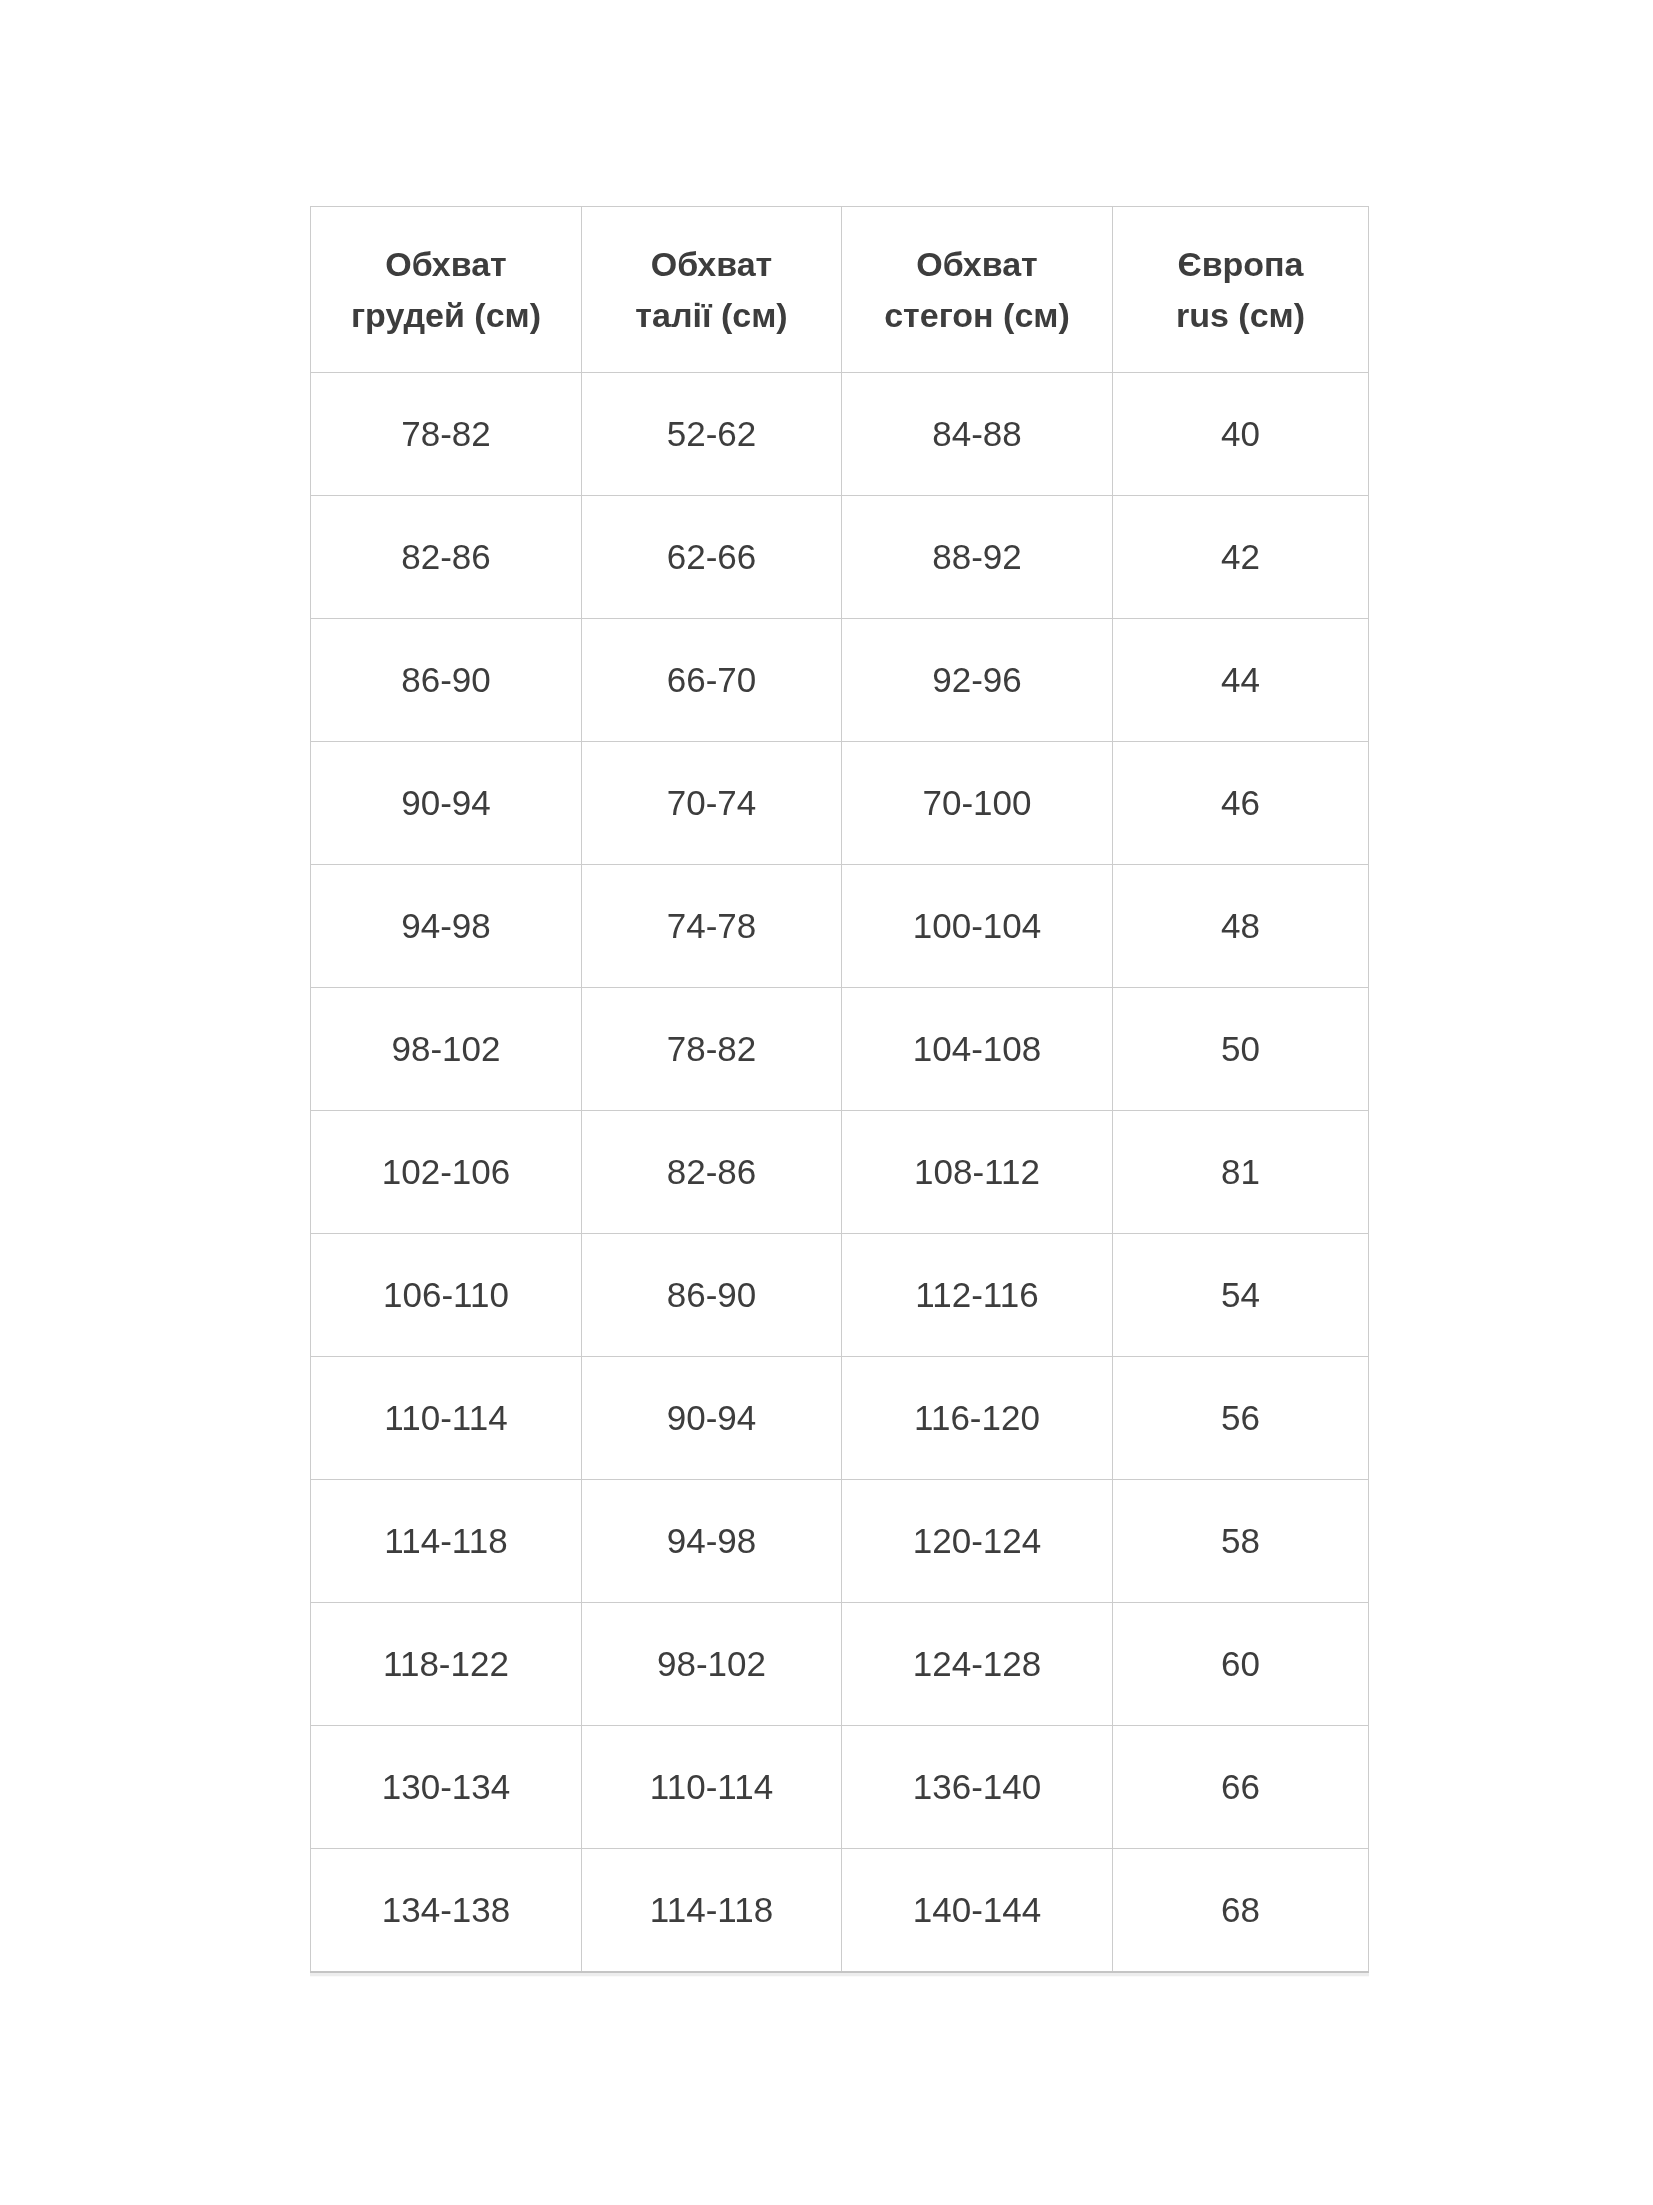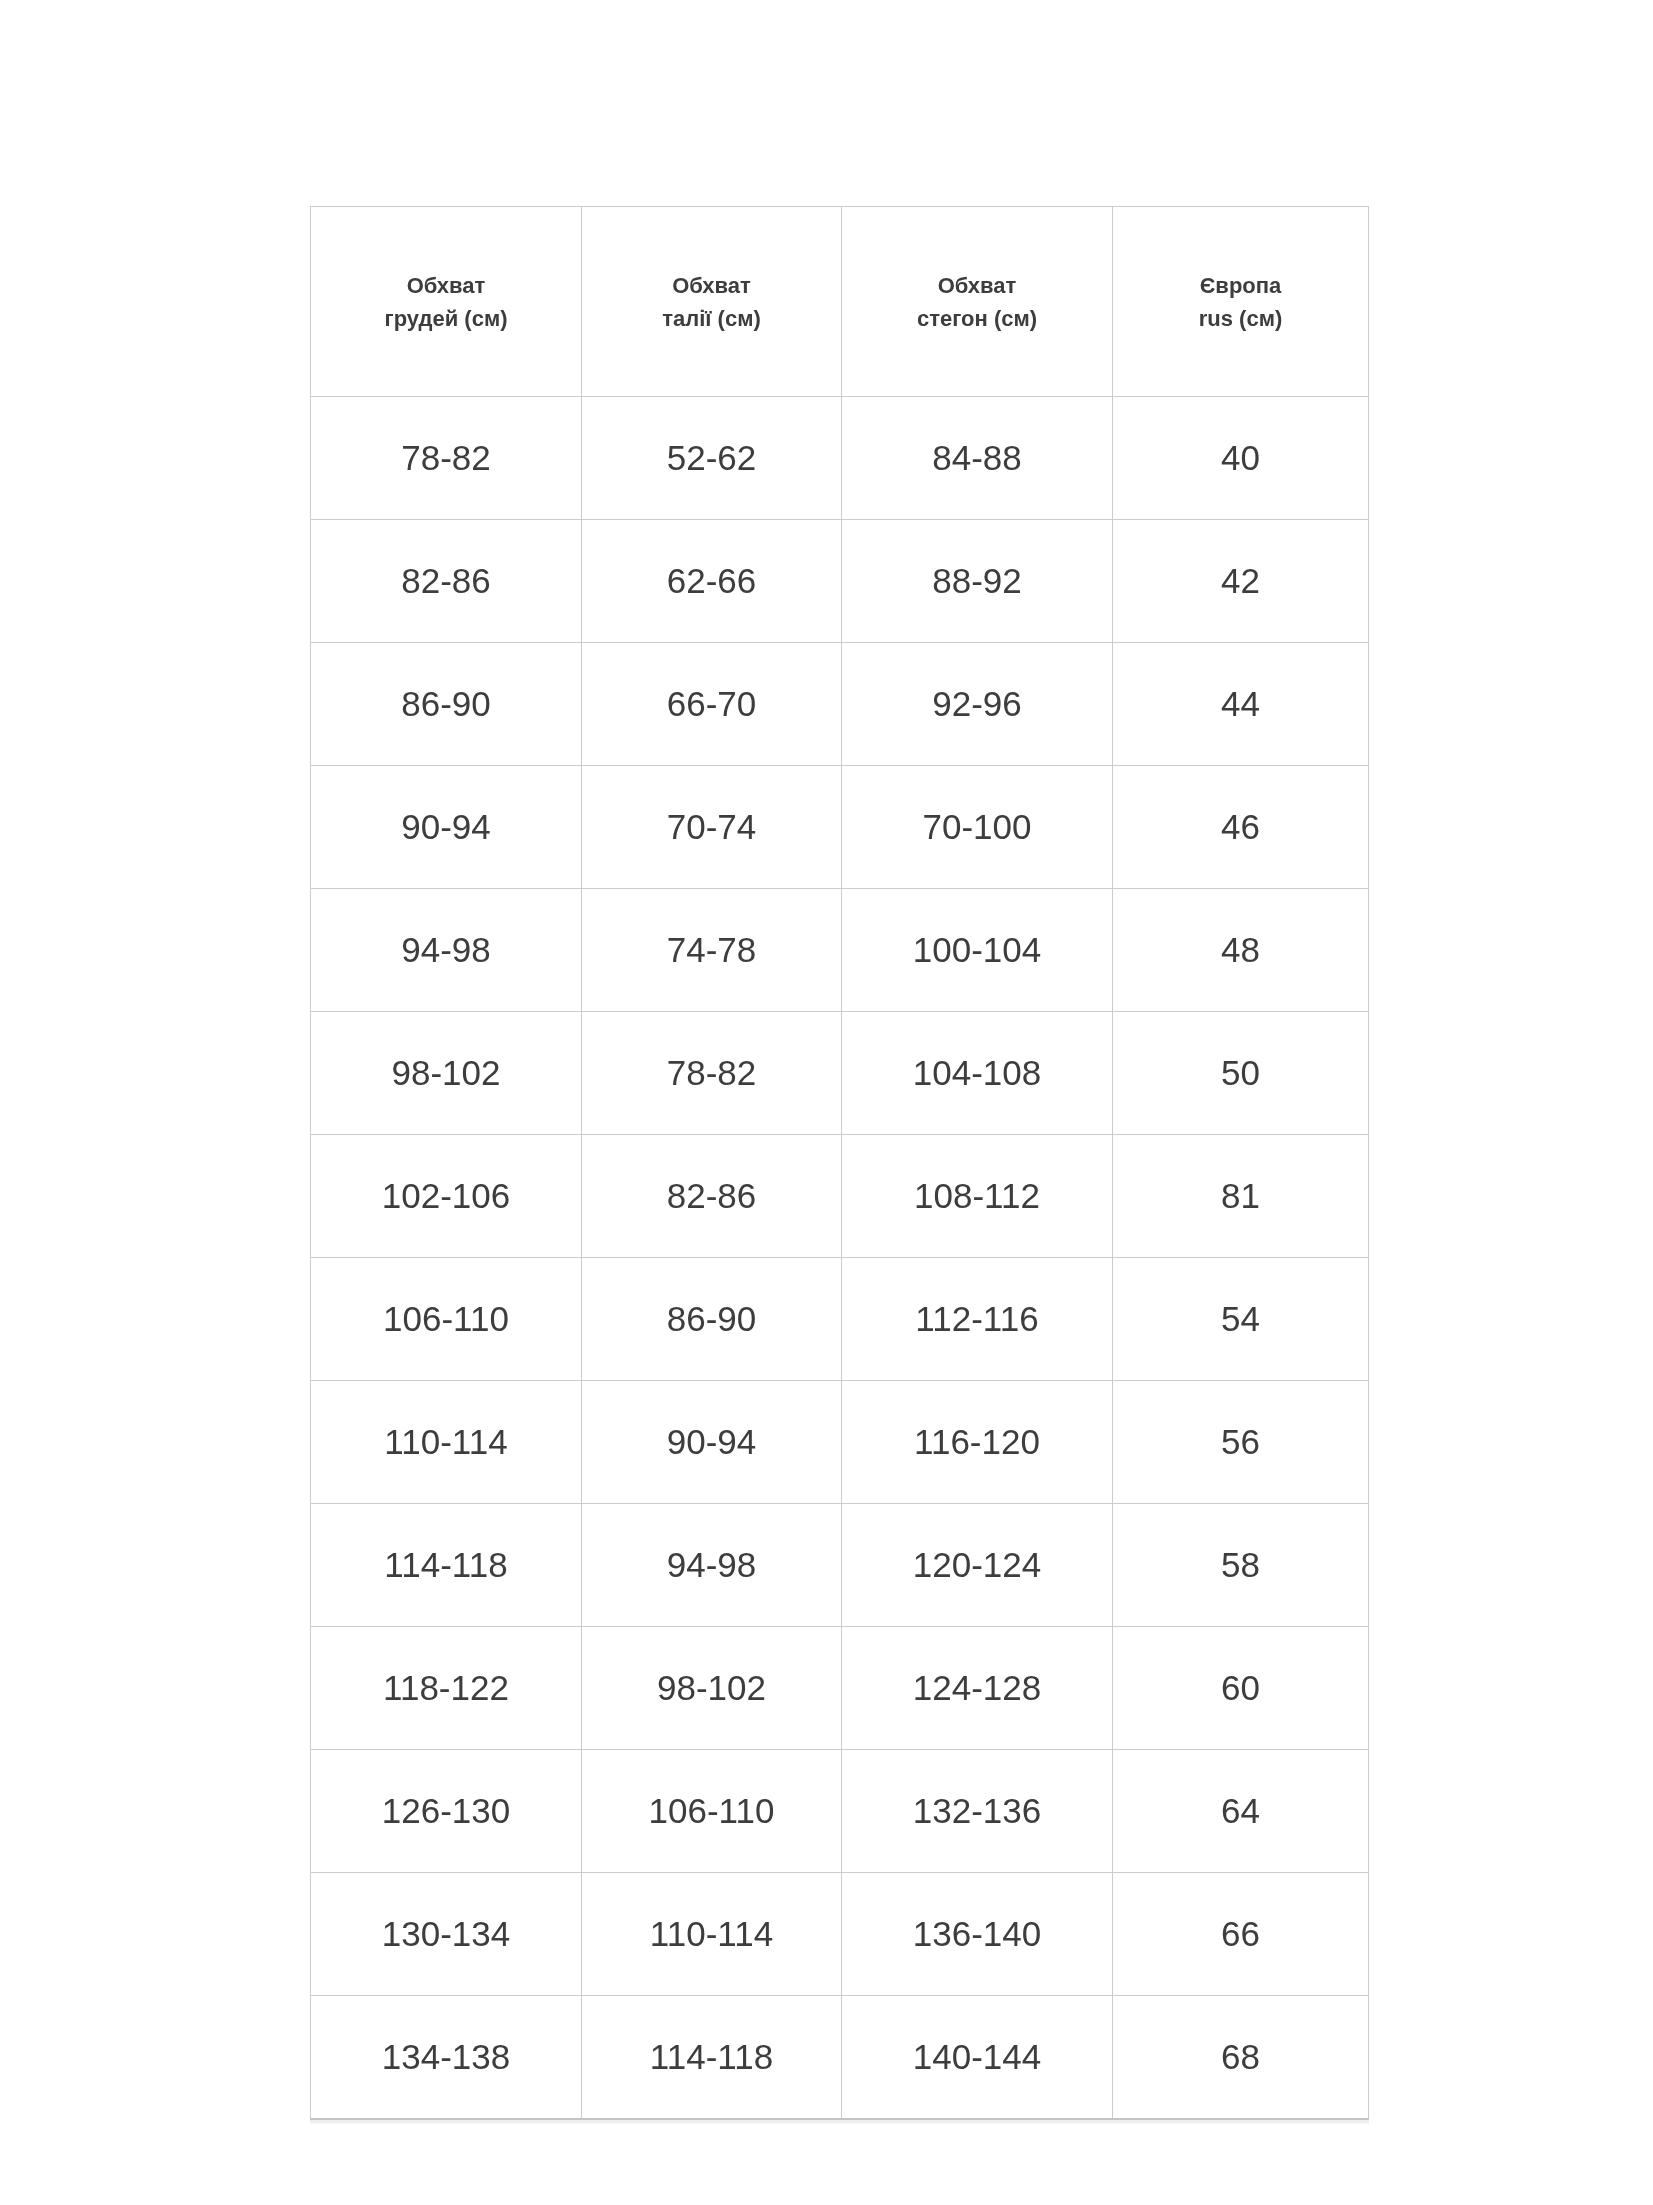--- a/index.html
+++ b/index.html
@@ -31,25 +31,25 @@
   table.size-table col.c4 { width: 256px; }
   table.size-table th,
   table.size-table td {
     border: 1.6px solid #cccccc;
     text-align: center;
     vertical-align: middle;
     color: #3d3d3d;
   }
   table.size-table th {
     height: 157px;
-    font-size: 22px;
+    font-size: 34px;
     font-weight: bold;
     line-height: 1.5;
     white-space: pre-line;
-    padding: 16px;
+    padding: 4px;
   }
   table.size-table td {
     height: 106px;
     font-size: 35px;
     font-weight: normal;
     padding: 8px;
   }
   table.size-table tr:last-child td {
     border-bottom-width: 2.5px;
     border-bottom-color: #c4c4c4;
@@ -141,26 +141,20 @@
           <td>120-124</td>
           <td>58</td>
         </tr>
         <tr>
           <td>118-122</td>
           <td>98-102</td>
           <td>124-128</td>
           <td>60</td>
         </tr>
         <tr>
-          <td>126-130</td>
-          <td>106-110</td>
-          <td>132-136</td>
-          <td>64</td>
-        </tr>
-        <tr>
           <td>130-134</td>
           <td>110-114</td>
           <td>136-140</td>
           <td>66</td>
         </tr>
         <tr>
           <td>134-138</td>
           <td>114-118</td>
           <td>140-144</td>
           <td>68</td>

